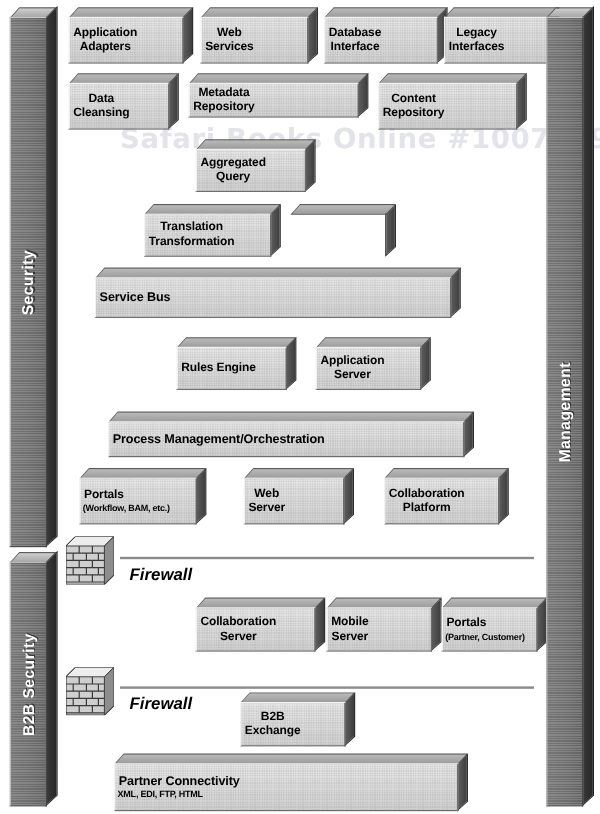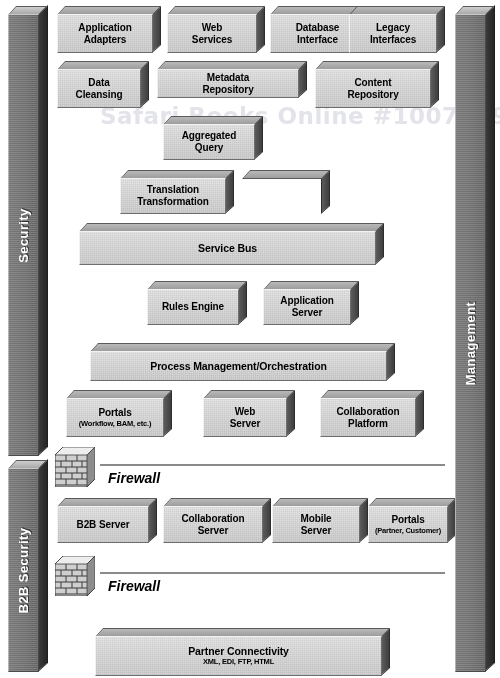--- a/index.html
+++ b/index.html
@@ -54,21 +54,21 @@
     bottom: 0;
     background:
       repeating-linear-gradient(0deg, rgba(0,0,0,0.045) 0px, rgba(0,0,0,0.045) 1px, rgba(0,0,0,0) 1px, rgba(0,0,0,0) 2px),
       repeating-linear-gradient(90deg, rgba(0,0,0,0.045) 0px, rgba(0,0,0,0.045) 1px, rgba(0,0,0,0) 1px, rgba(0,0,0,0) 2px),
       linear-gradient(180deg,#e6e6e6 0%,#dcdcdc 45%,#d2d2d2 100%);
     border: 1px solid #6e6e6e;
     border-top-color: #f2f2f2;
     border-left-color: #f2f2f2;
     display: flex;
     flex-direction: column;
-    align-items: center;
+    align-items: flex-start;
     justify-content: center;
     text-align: center;
     color: #000000;
     overflow: hidden;
   }
   
   .box .top {
     position: absolute;
     left: 0;
     top: 0;
@@ -230,21 +230,21 @@
         <span class="label">Web<br>Services</span>
       </div>
     </div>
     <div class="box" style="left: 270px; top: 6px; width: 103px; height: 47px;">
       <div class="side"></div>
       <div class="top"></div>
       <div class="face">
         <span class="label">Database<br>Interface</span>
       </div>
     </div>
-    <div class="box" style="left: 349px; top: 6px; width: 96px; height: 47px;">
+    <div class="box" style="left: 370px; top: 6px; width: 96px; height: 47px;">
       <div class="side"></div>
       <div class="top"></div>
       <div class="face">
         <span class="label">Legacy<br>Interfaces</span>
       </div>
     </div>
     <div class="box" style="left: 57px; top: 61px; width: 92px; height: 47px;">
       <div class="side"></div>
       <div class="top"></div>
       <div class="face">
@@ -326,47 +326,47 @@
         <span class="label">Web<br>Server</span>
       </div>
     </div>
     <div class="box" style="left: 320px; top: 390px; width: 104px; height: 47px;">
       <div class="side"></div>
       <div class="top"></div>
       <div class="face">
         <span class="label">Collaboration<br>Platform</span>
       </div>
     </div>
-    <div class="box" style="left: 57px; top: 498px; width: 100px; height: 45px;">
-      <div class="side"></div>
-      <div class="top"></div>
-      <div class="face">
-        <span class="label">B2B Server</span>
-      </div>
-    </div>
     <div class="box" style="left: 163px; top: 498px; width: 108px; height: 45px;">
       <div class="side"></div>
       <div class="top"></div>
       <div class="face">
         <span class="label">Collaboration<br>Server</span>
       </div>
     </div>
     <div class="box" style="left: 272px; top: 498px; width: 96px; height: 45px;">
       <div class="side"></div>
       <div class="top"></div>
       <div class="face">
         <span class="label">Mobile<br>Server</span>
       </div>
     </div>
     <div class="box" style="left: 368px; top: 498px; width: 88px; height: 45px;">
       <div class="side"></div>
       <div class="top"></div>
       <div class="face">
         <span class="label">Portals</span>
         <span class="sublabel">(Partner, Customer)</span>
+      </div>
+    </div>
+    <div class="box" style="left: 200px; top: 577px; width: 96px; height: 45px;">
+      <div class="side"></div>
+      <div class="top"></div>
+      <div class="face">
+        <span class="label">B2B<br>Exchange</span>
       </div>
     </div>
     <div class="box wide" style="left: 95px; top: 628px; width: 295px; height: 48px;">
       <div class="side"></div>
       <div class="top"></div>
       <div class="face">
         <span class="label">Partner Connectivity</span>
         <span class="sublabel">XML, EDI, FTP, HTML</span>
       </div>
     </div>

